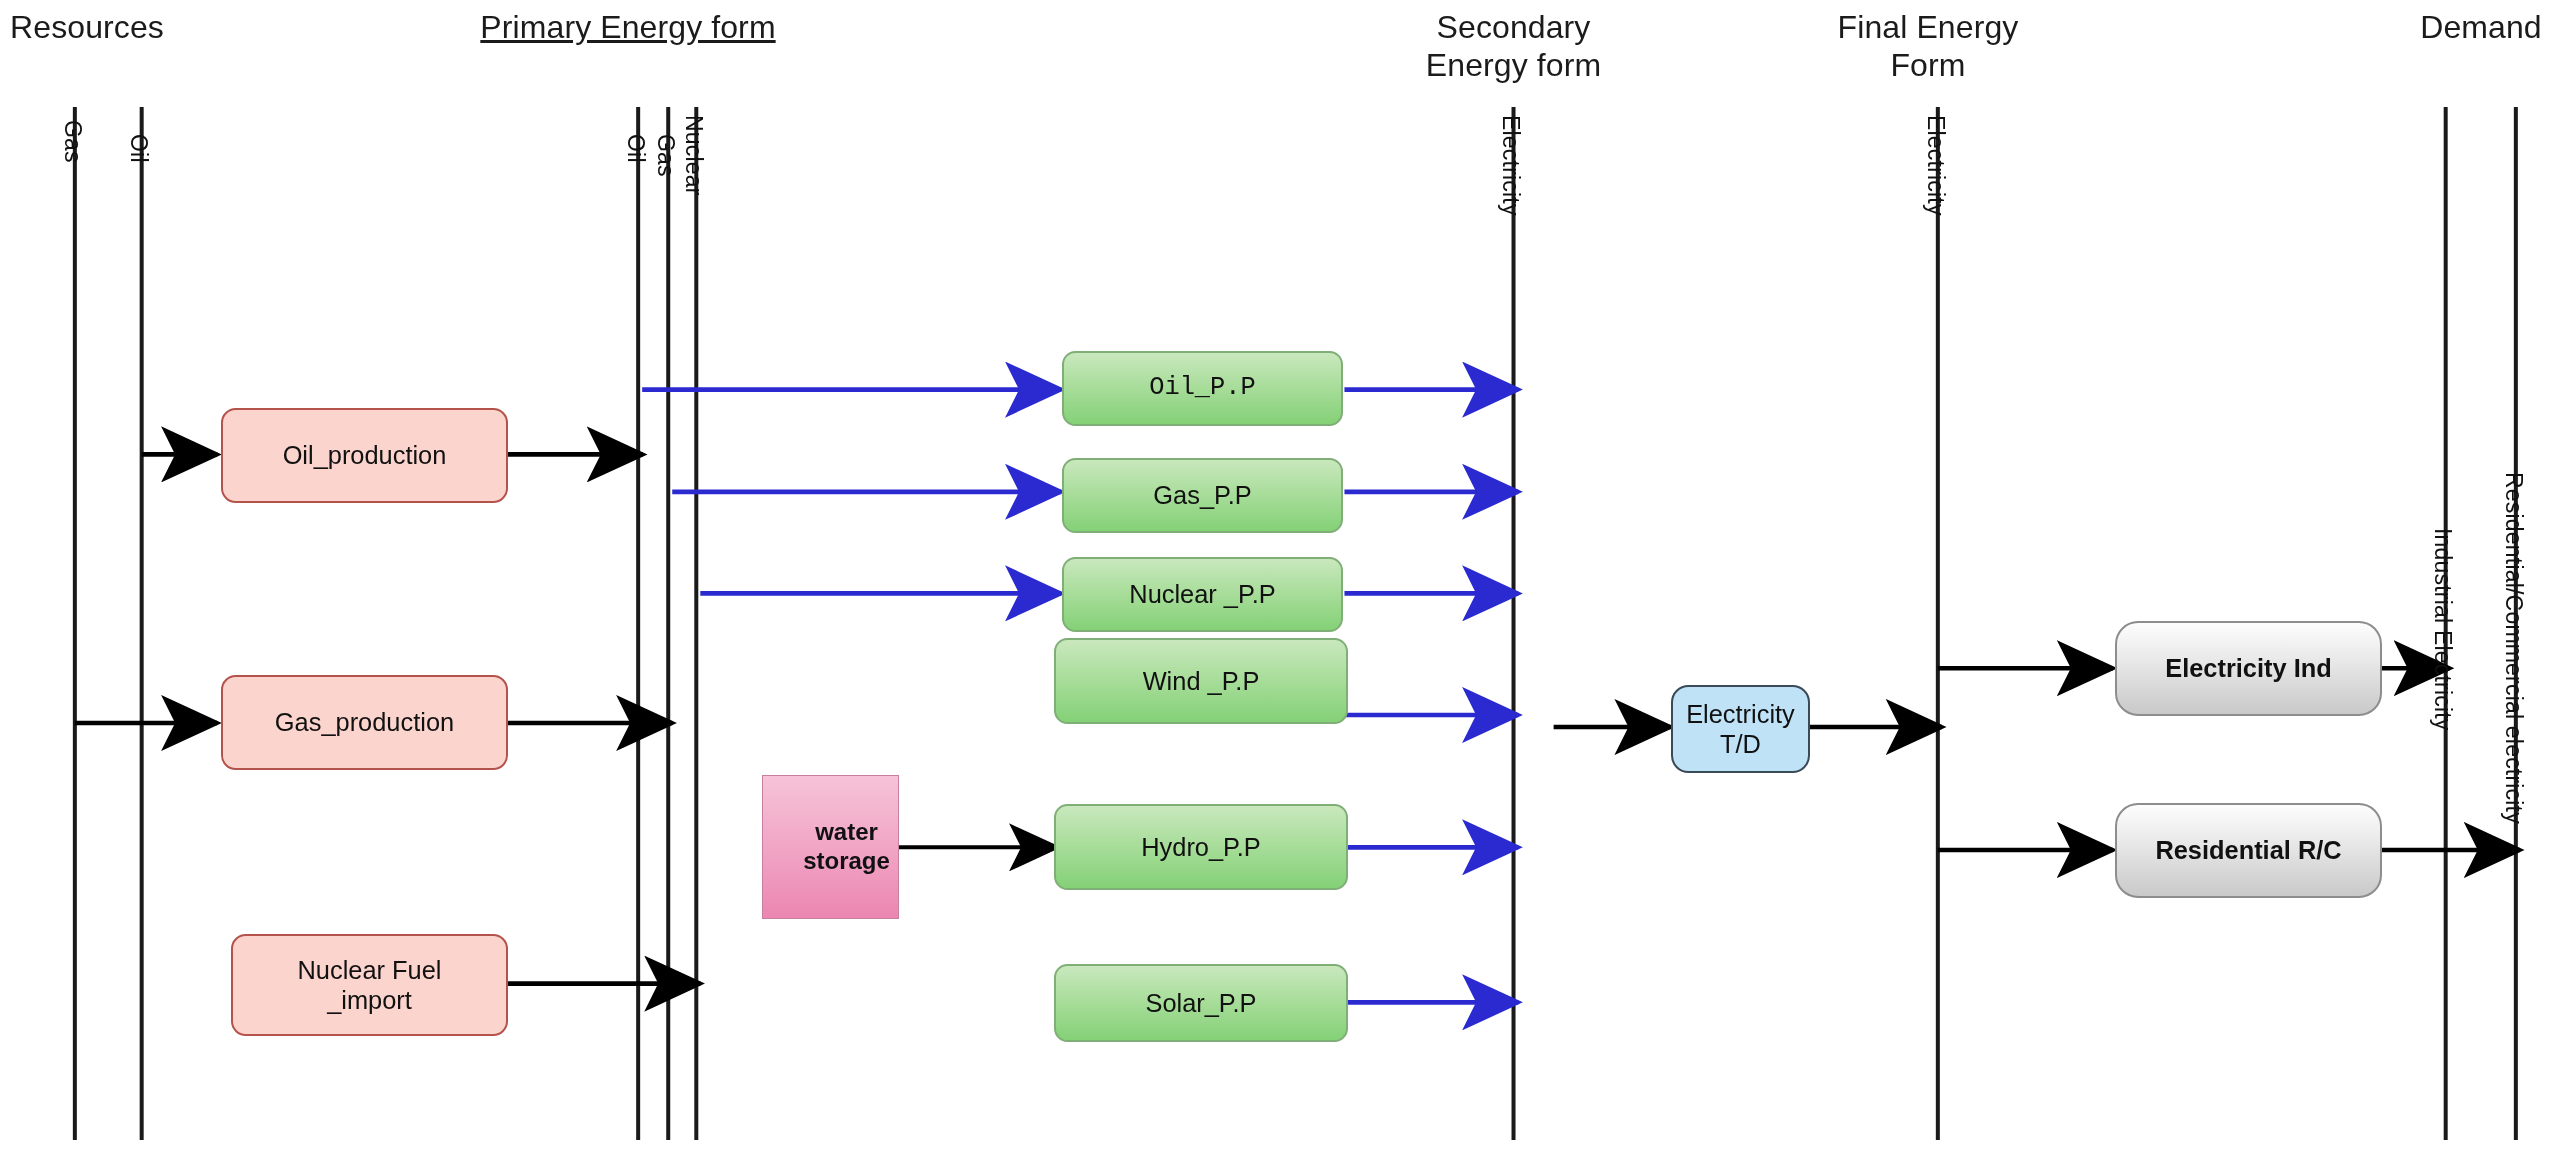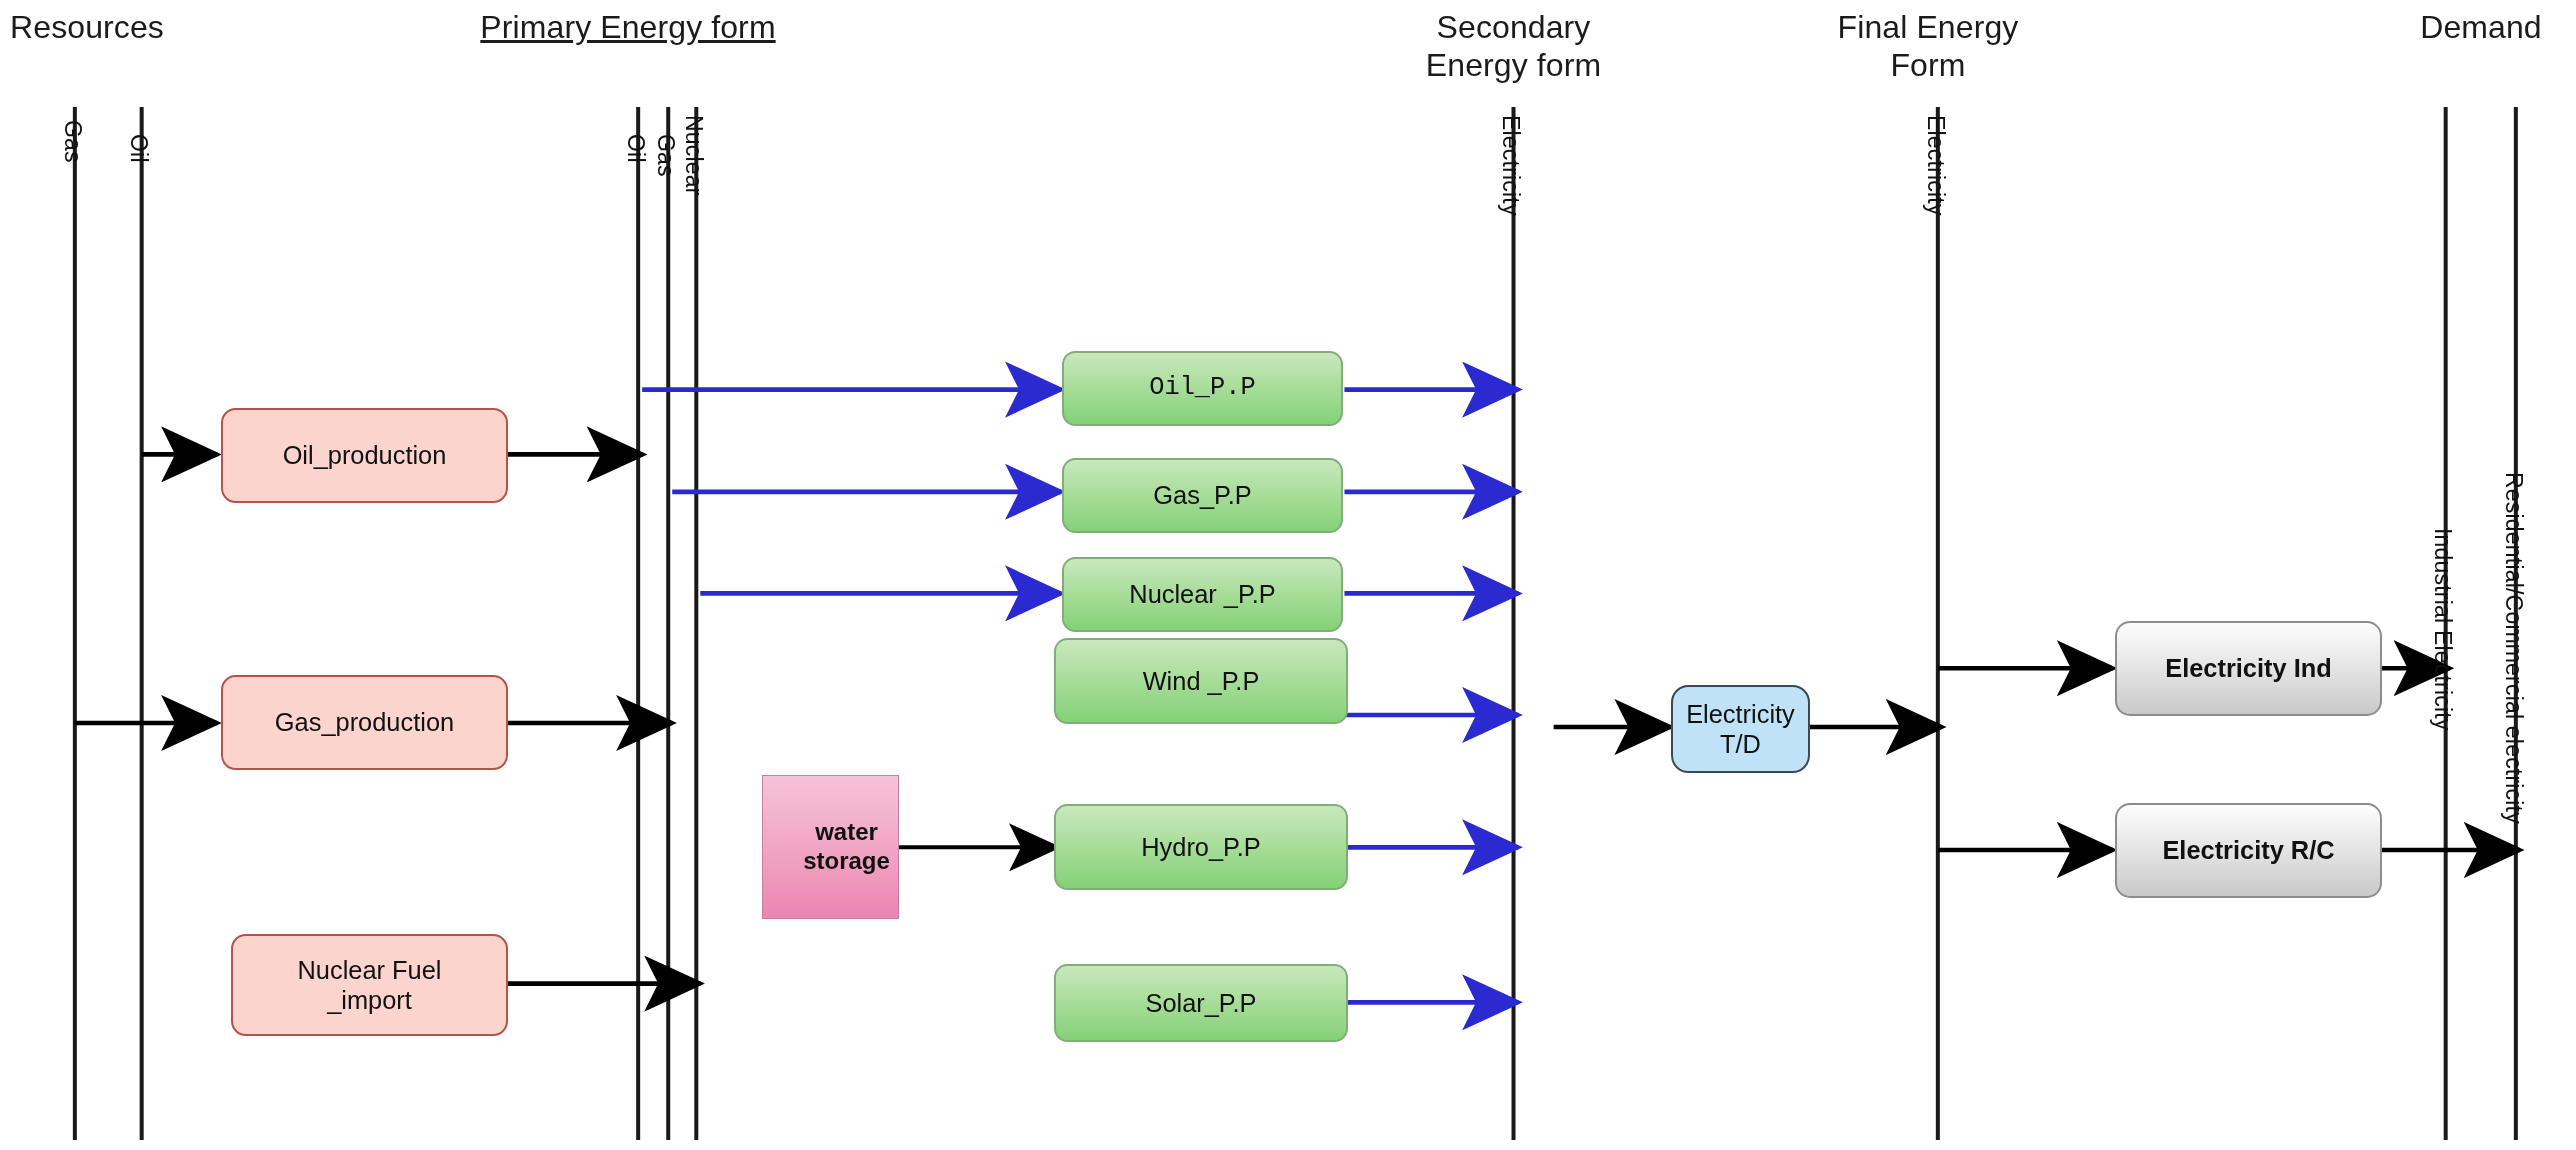--- a/index.html
+++ b/index.html
@@ -64,21 +64,21 @@
   }
   .node.td{
     background:#bfe2f7;
     border:2.7px solid #3b4a57;
     border-radius:17.4px;
     font-weight:400;
   }
   .node.enduse{
     background:linear-gradient(180deg,#fdfdfd 0%,#e9e9e9 40%,#c9c9c9 100%);
     border:2px solid #8d8d8d;
-    border-radius:15px;
+    border-radius:23px;
     font-weight:700;
   }
 </style>
 </head>
 <body>
 
 <div class="stage">
 
   <svg class="layer" viewBox="0 0 3855 1721">
     <defs>
@@ -197,16 +197,16 @@
 
   <div class="node plant" style="left:1054px;top:804px;width:294px;height:86px;">Hydro_P.P</div>
 
   <div class="node plant" style="left:1054px;top:964px;width:294px;height:78px;">Solar_P.P</div>
 
   <div class="node td" style="left:1671px;top:685px;width:139px;height:88px;">Electricity
 T/D</div>
 
   <div class="node enduse" style="left:2115px;top:621px;width:267px;height:95px;">Electricity Ind</div>
 
-  <div class="node enduse" style="left:2115px;top:803px;width:267px;height:95px;">Electricity R/C</div>
+  <div class="node enduse" style="left:2115px;top:803px;width:267px;height:95px;">Residential R/C</div>
 
 </div>
 
 
 </body></html>

